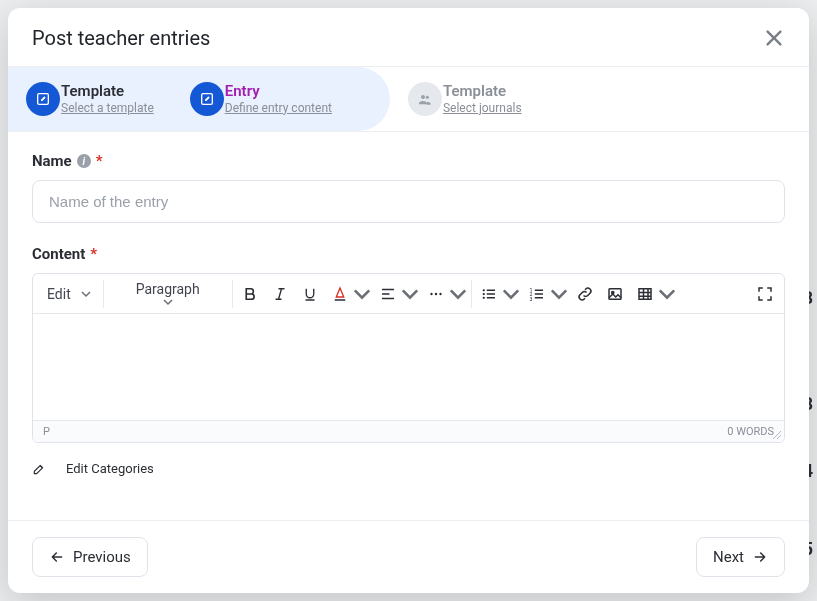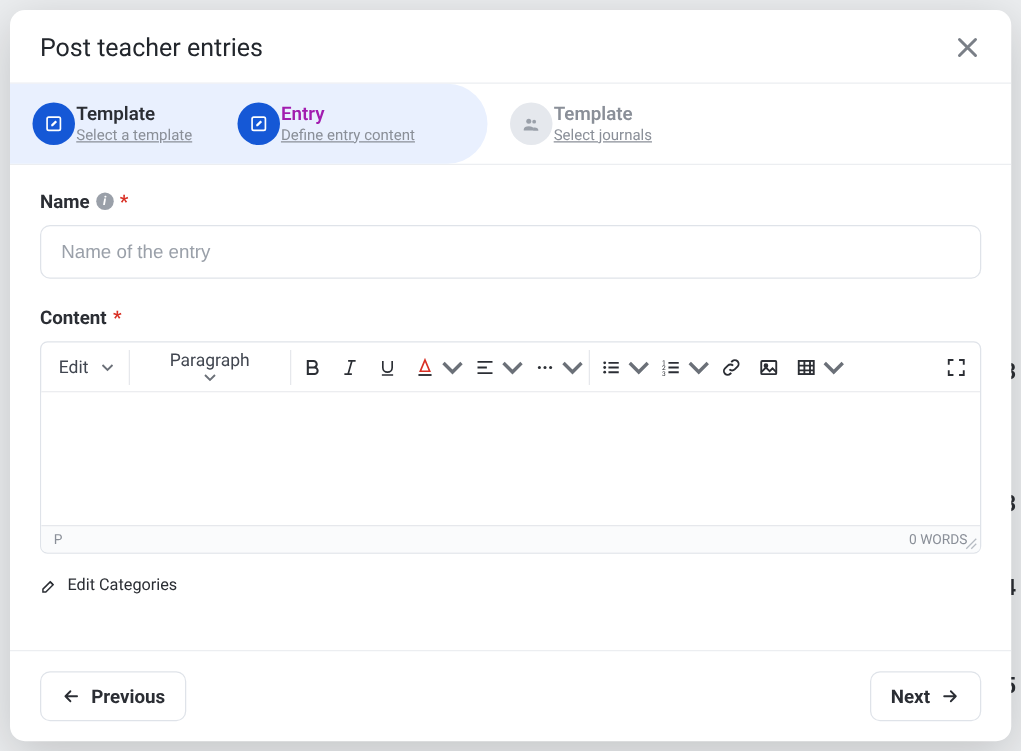--- a/index.html
+++ b/index.html
@@ -75,30 +75,30 @@
   .tb-spacer { flex:1; }
   .editorarea { height:106px; background:#fff; }
   .editorstatus {
     display:flex; align-items:center; justify-content:space-between;
     border-top:1px solid #e6e8ec; height:22px; padding:0 10px;
     font-size:11px; color:#8a8f98; background:#fafbfc;
     position:relative;
   }
   .resize { position:absolute; right:2px; bottom:2px; width:10px; height:10px; }
   .editcats {
-    display:inline-flex; align-items:center; gap:8px; margin-top:18px;
+    display:inline-flex; align-items:center; gap:20px; margin-top:18px;
     font-size:13px; color:#2b2e34; cursor:pointer;
   }
   .editcats svg { width:14px; height:14px; color:#2b2e34; }
   .mfooter {
     border-top:1px solid #eceef1; padding:16px 24px; display:flex; justify-content:space-between;
   }
   .btn {
     border:1px solid #dfe3e9; border-radius:8px; background:#fff; color:#2b2e34;
-    font-size:15px; font-weight:700; padding:10px 16px; display:flex; align-items:center; gap:8px;
+    font-size:15px; font-weight:400; padding:10px 16px; display:flex; align-items:center; gap:8px;
     cursor:pointer;
   }
   .btn svg { width:16px; height:16px; }
 </style>
 </head>
 <body>
 
 <div class="bgblur">
   <div class="num" style="top:287px;">3</div>
   <div class="num" style="top:393px;">3</div>

